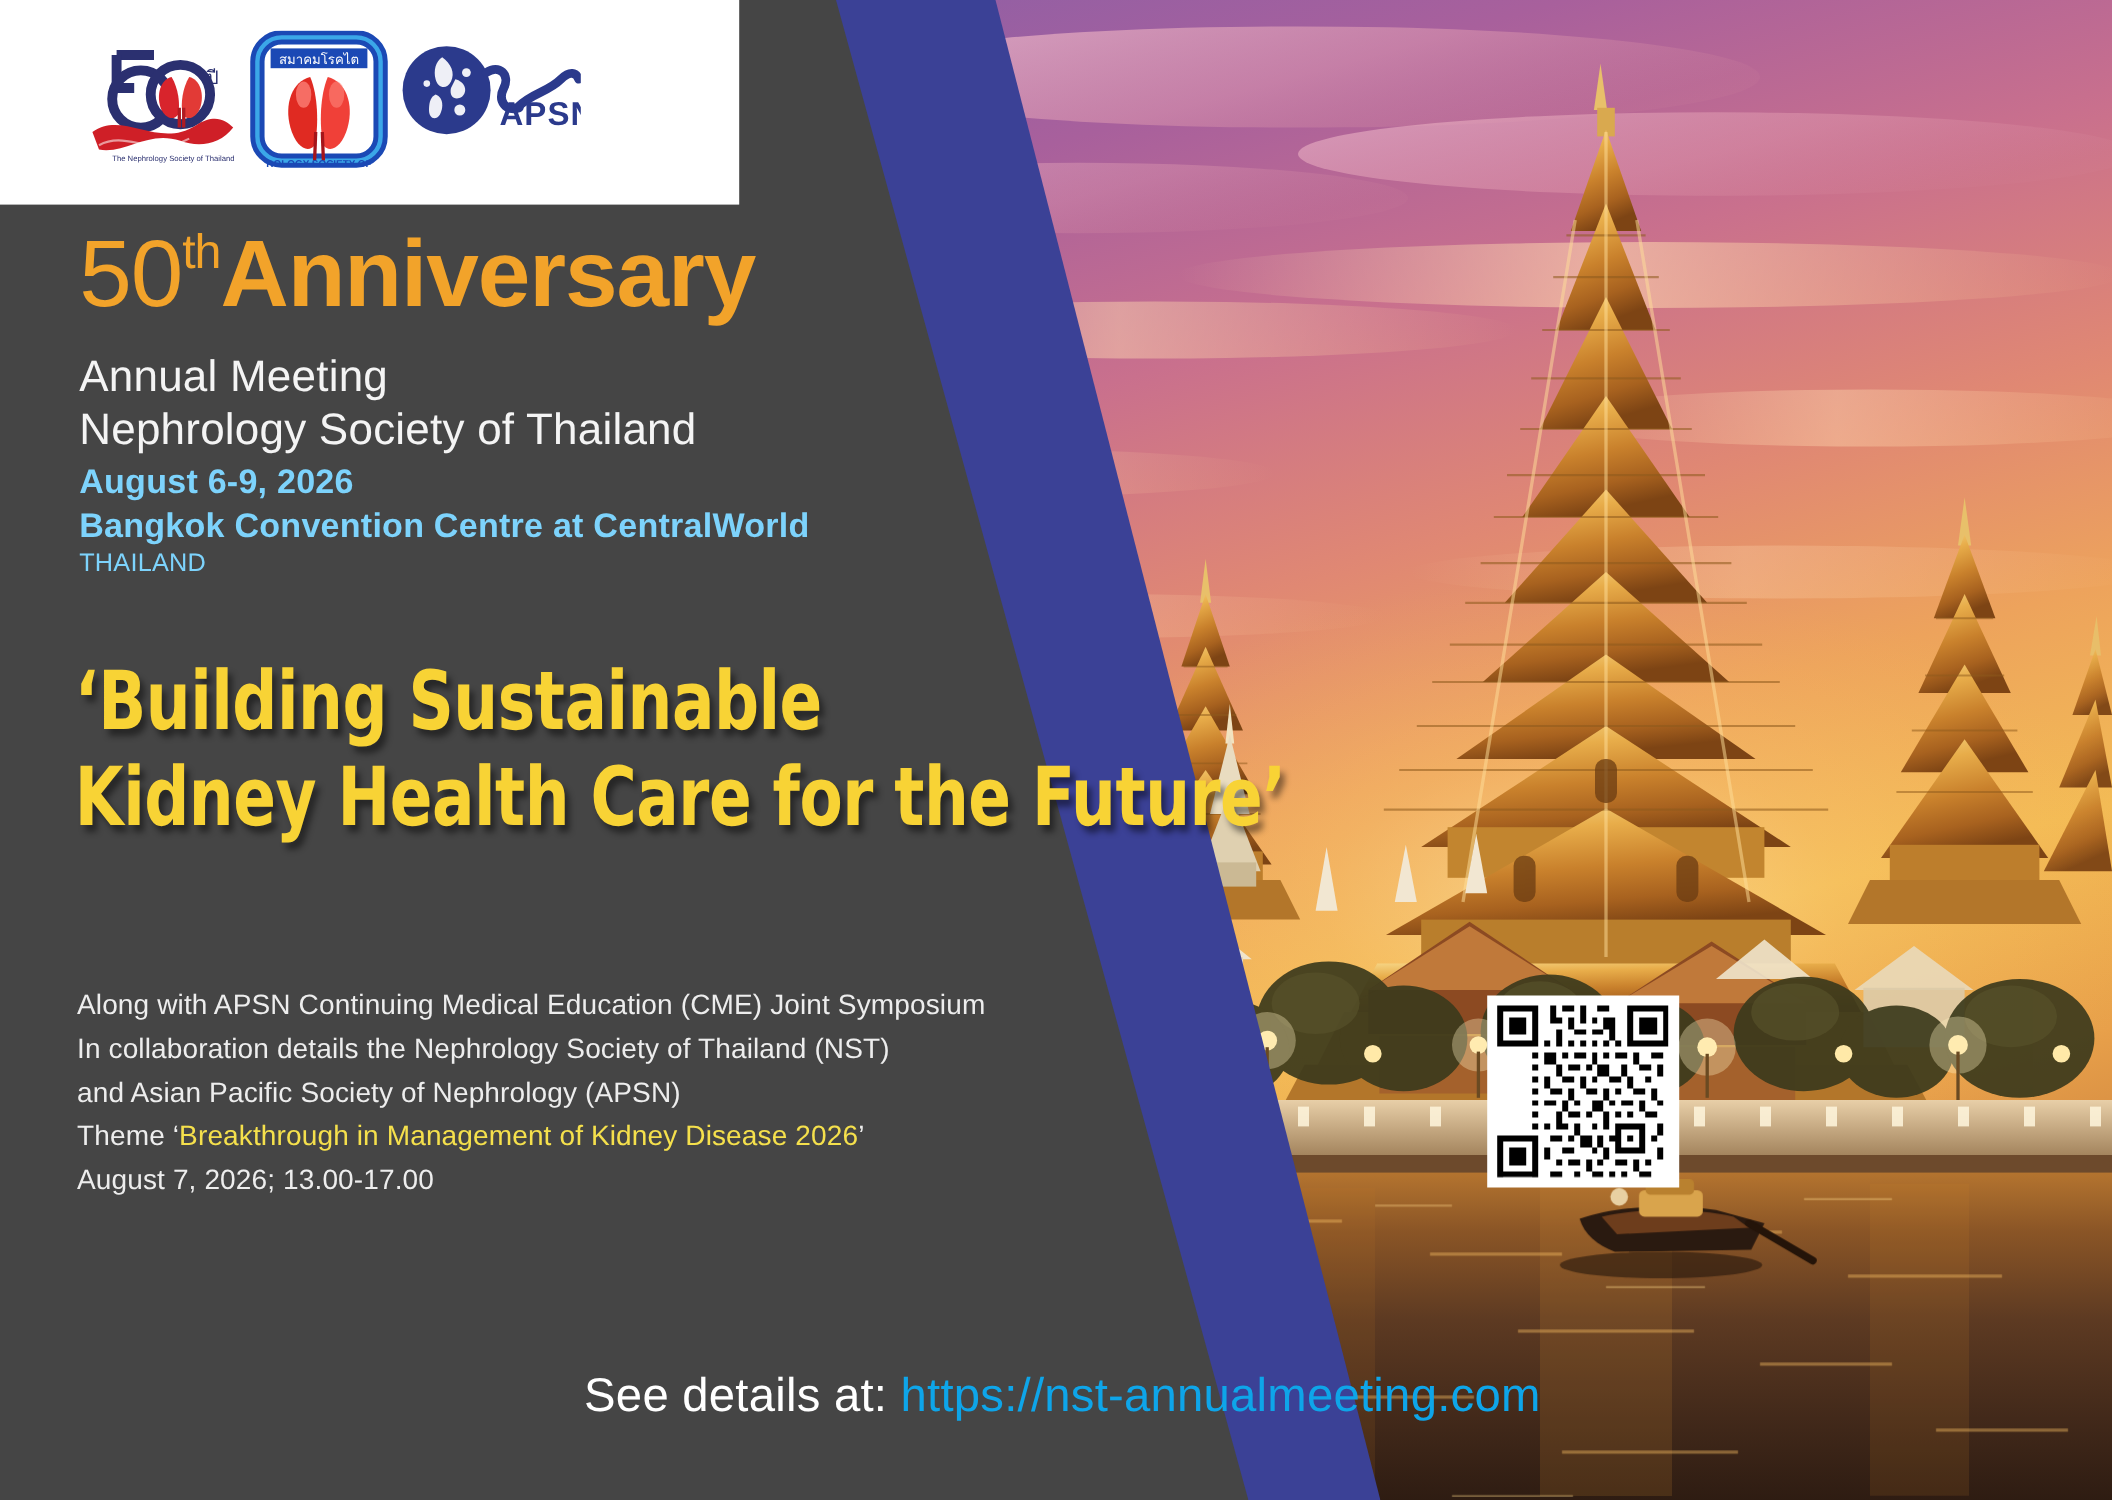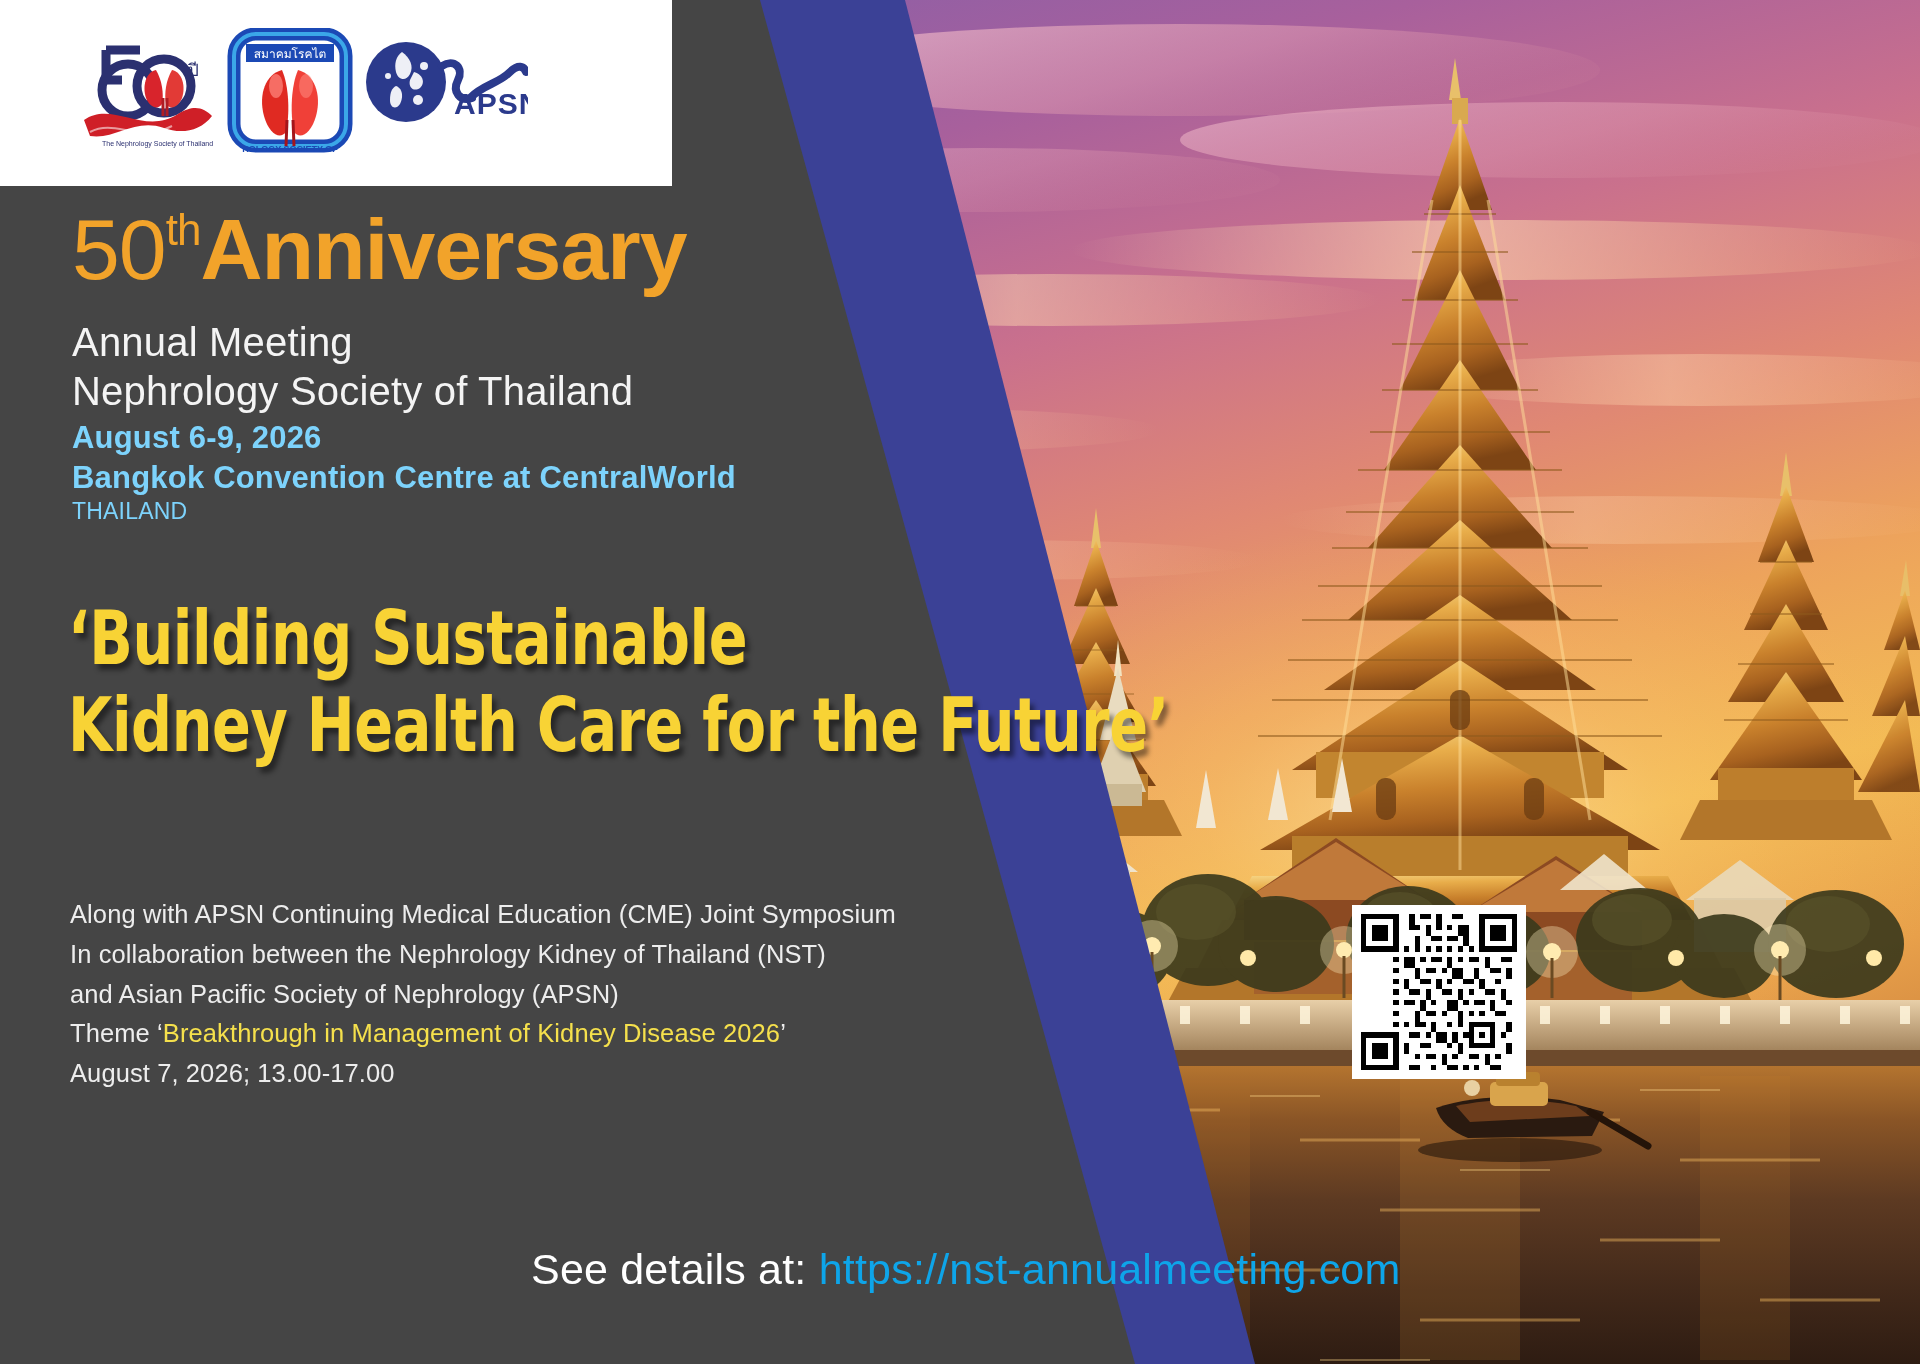--- a/index.html
+++ b/index.html
@@ -465,21 +465,21 @@
       <div class="country-line">THAILAND</div>
     </div>
 
     <div class="slogan">
       <div>‘Building Sustainable</div>
       <div>Kidney Health Care for the Future’</div>
     </div>
 
     <div class="fineprint">
       <div>Along with APSN Continuing Medical Education (CME) Joint Symposium</div>
-      <div>In collaboration between the Nephrology Kidney of Thailand (NST)</div>
+      <div>In collaboration details the Nephrology Society of Thailand (NST)</div>
       <div>and Asian Pacific Society of Nephrology (APSN)</div>
       <div><span>Theme ‘</span><span class="theme-em">Breakthrough in Management of Kidney Disease 2026</span><span>’</span></div>
       <div>August 7, 2026; 13.00-17.00</div>
     </div>
   </div>
 
   <div class="details">
     <span class="lbl">See details at: </span><span class="url">https://nst-annualmeeting.com</span>
   </div>
 

